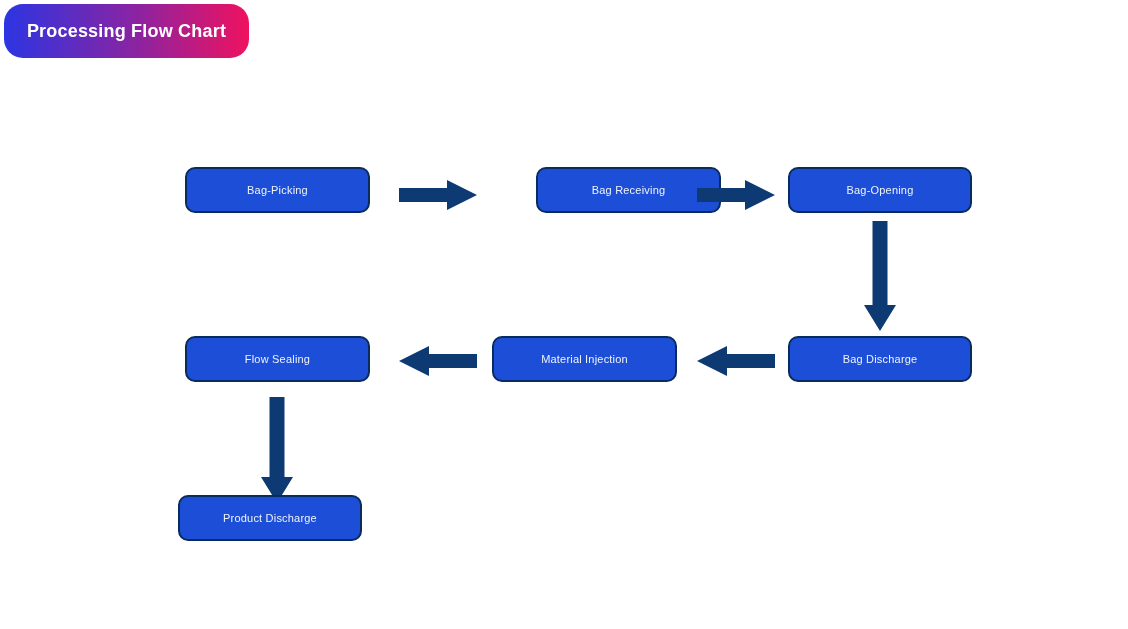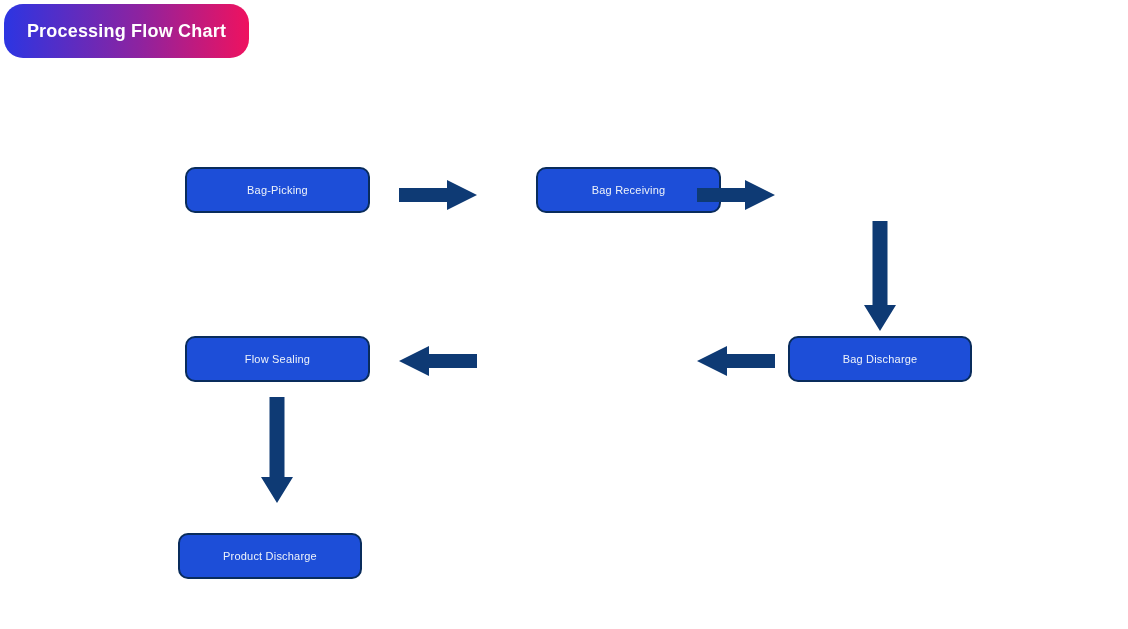--- a/index.html
+++ b/index.html
@@ -47,21 +47,21 @@
     font-size: 11px;
     letter-spacing: 0.2px;
     white-space: nowrap;
   }
   .n-bag-picking       { left: 185px; top: 167px; }
   .n-bag-receiving     { left: 492px; top: 167px; margin-left: 44px; }
   .n-bag-opening       { left: 788px; top: 167px; width: 184px; }
   .n-bag-stretching    { left: 788px; top: 336px; width: 184px; }
   .n-material-injection{ left: 492px; top: 336px; }
   .n-heat-sealing      { left: 185px; top: 336px; }
-  .n-product-discharge { left: 178px; top: 533px; width: 184px; }
+  .n-product-discharge { left: 178px; top: 495px; width: 184px; }
 
   .arrow { position: absolute; display: block; }
   .a-right-1 { left: 399px; top: 180px; }
   .a-right-2 { left: 697px; top: 180px; }
   .a-down-1  { left: 864px; top: 221px; }
   .a-left-1  { left: 697px; top: 346px; }
   .a-left-2  { left: 399px; top: 346px; }
   .a-down-2  { left: 261px; top: 397px; }
   .arrow polygon { fill: #0e3a74; }
 </style>
@@ -83,33 +83,39 @@
   </svg>
 
   <div class="node n-bag-receiving">
     <span>Bag Receiving</span>
   </div>
 
   <svg class="arrow a-right-2" width="78" height="30" viewBox="0 0 78 30">
     <polygon points="0,8 48,8 48,0 78,15 48,30 48,22 0,22"></polygon>
   </svg>
 
+  <div class="node n-bag-opening">
+    <span>Bag-Opening</span>
+  </div>
 
   <svg class="arrow a-down-1" width="32" height="110" viewBox="0 0 32 110">
     <polygon points="8.5,0 23.5,0 23.5,84 32,84 16,110 0,84 8.5,84"></polygon>
   </svg>
 
   <div class="node n-bag-stretching">
     <span>Bag Discharge</span>
   </div>
 
   <svg class="arrow a-left-1" width="78" height="30" viewBox="0 0 78 30">
     <polygon points="78,8 30,8 30,0 0,15 30,30 30,22 78,22"></polygon>
   </svg>
 
+  <div class="node n-material-injection">
+    <span>Material Injection</span>
+  </div>
 
   <svg class="arrow a-left-2" width="78" height="30" viewBox="0 0 78 30">
     <polygon points="78,8 30,8 30,0 0,15 30,30 30,22 78,22"></polygon>
   </svg>
 
   <div class="node n-heat-sealing">
     <span>Flow Sealing</span>
   </div>
 
   <svg class="arrow a-down-2" width="32" height="106" viewBox="0 0 32 106">

